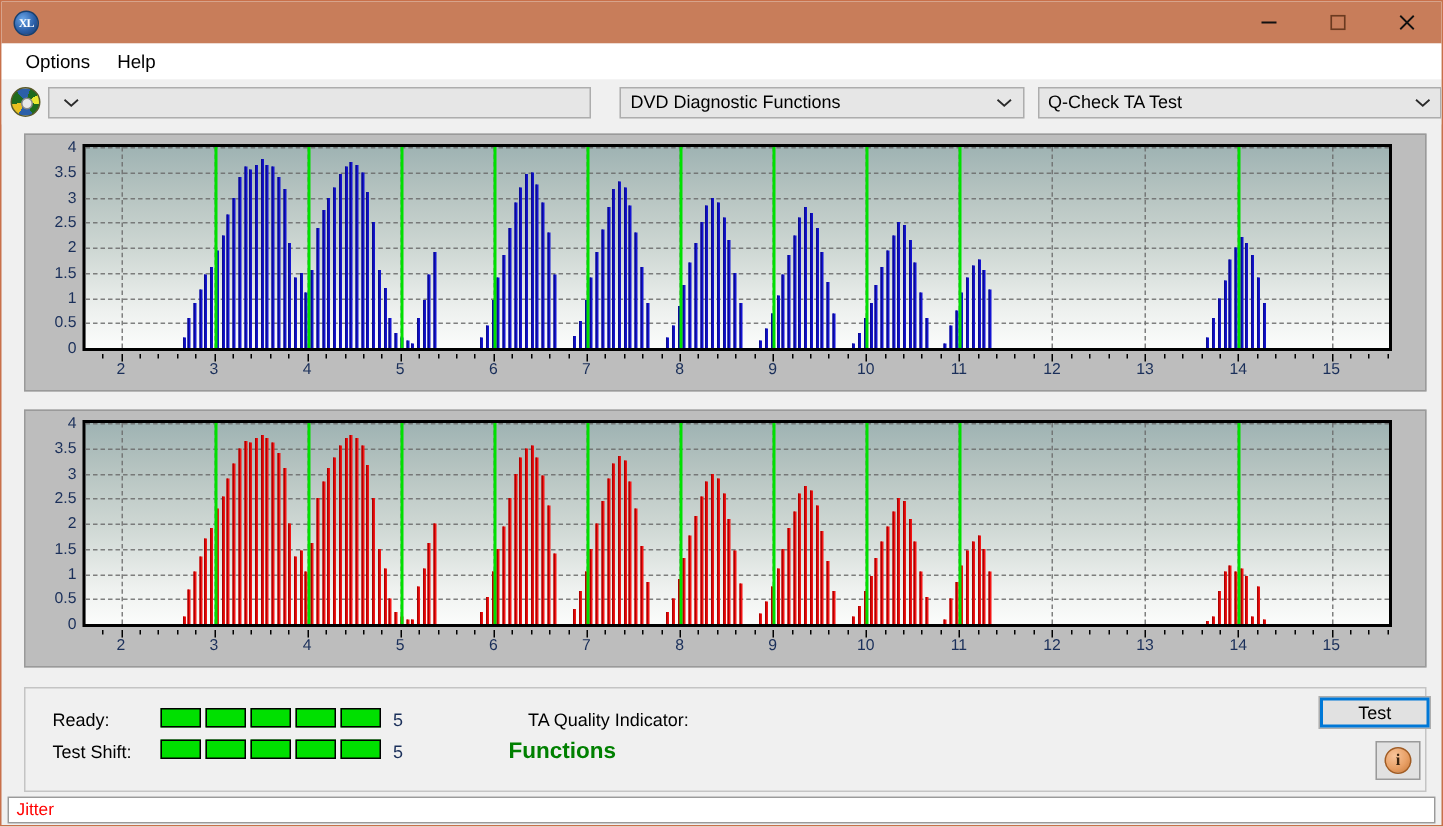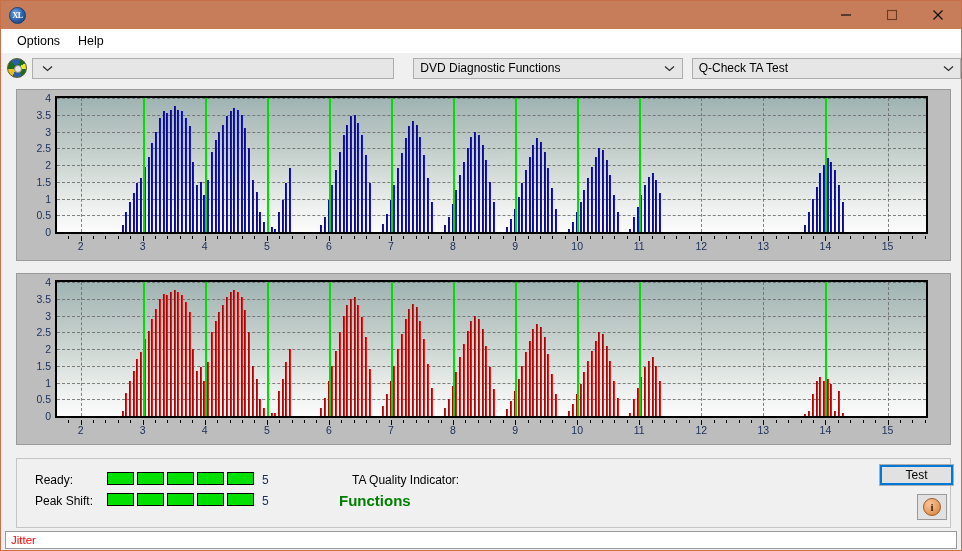--- a/index.html
+++ b/index.html
@@ -880,21 +880,21 @@
     <div class="row-label" id="jitter-label">Ready:</div>
     <div class="meter" id="jitter-meter">
         <div class="seg"></div>
         <div class="seg"></div>
         <div class="seg"></div>
         <div class="seg"></div>
         <div class="seg"></div>
       </div>
     <div class="meter-val" id="jitter-val">5</div>
 
-    <div class="row-label" id="peak-label">Peak Shift:</div>
+    <div class="row-label" id="peak-label">Test Shift:</div>
     <div class="meter" id="peak-meter">
         <div class="seg"></div>
         <div class="seg"></div>
         <div class="seg"></div>
         <div class="seg"></div>
         <div class="seg"></div>
       </div>
     <div class="meter-val" id="peak-val">5</div>
 
     <div id="ta-label">TA Quality Indicator:</div>

